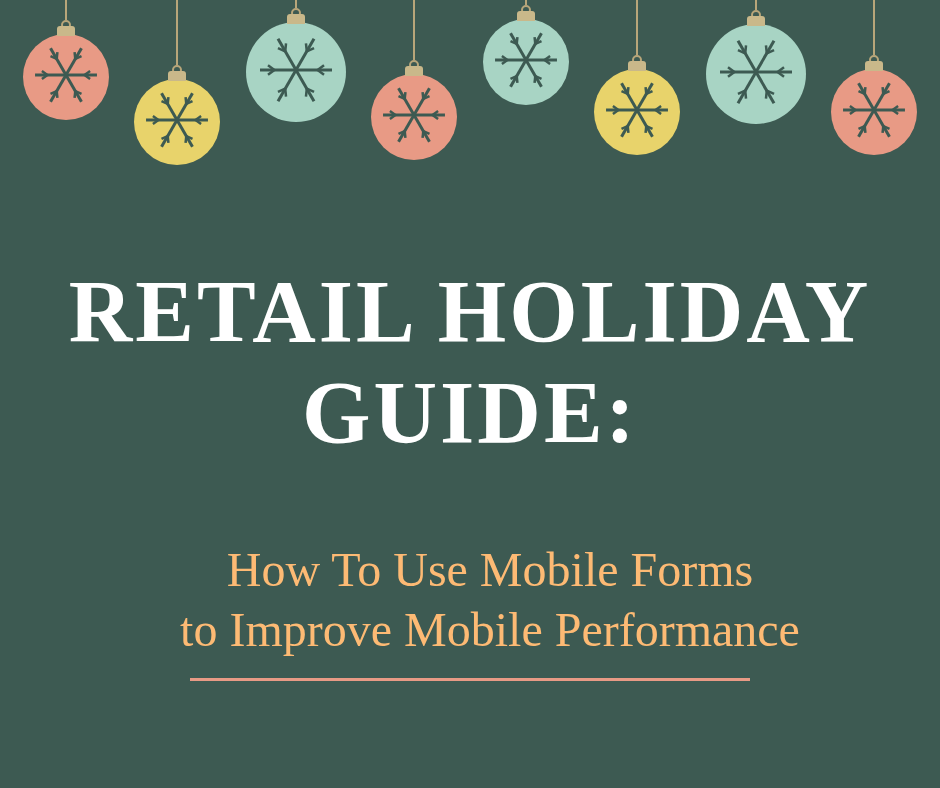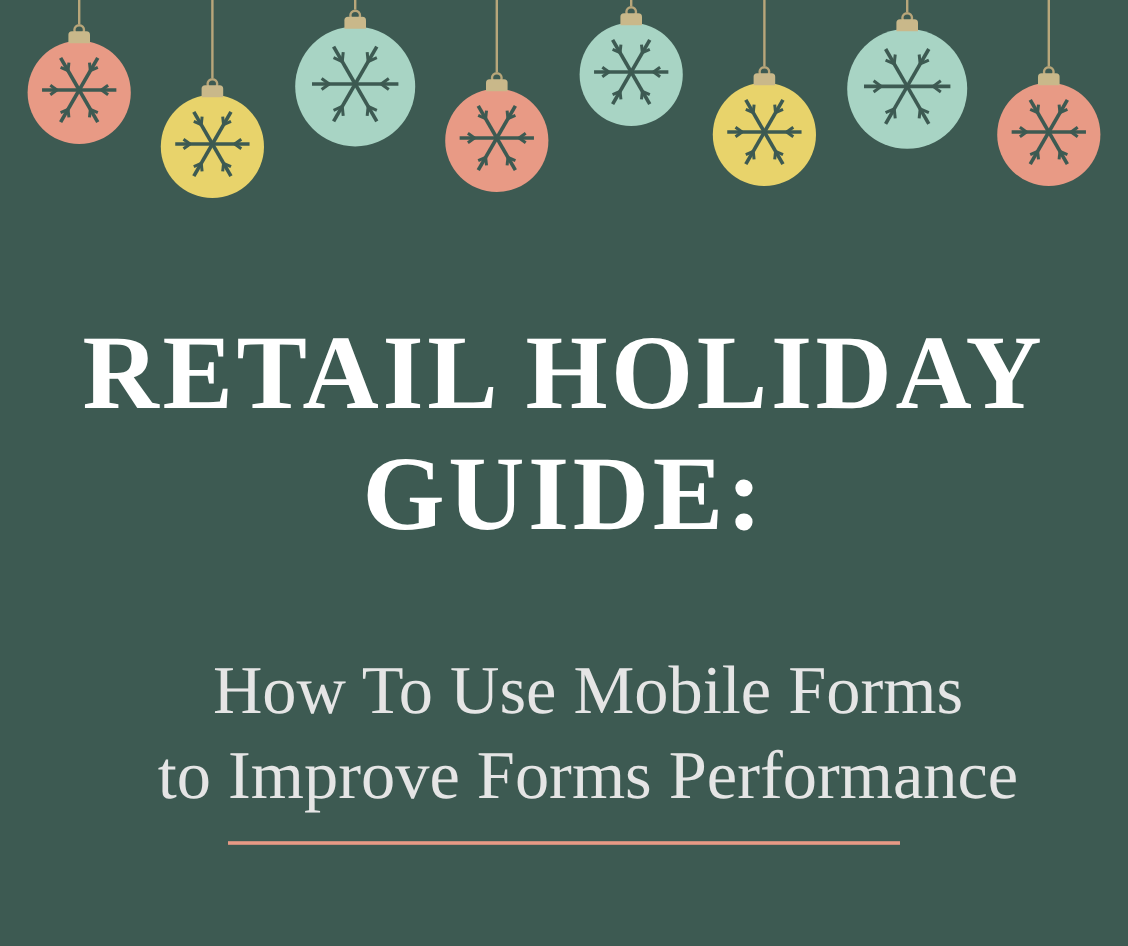--- a/index.html
+++ b/index.html
@@ -69,22 +69,22 @@
     margin-top: 36px;
   }
   .subtitle-block {
     position: absolute;
     top: 540px;
     left: 0;
     width: 100%;
     text-align: center;
   }
   .subtitle {
-    color: #e5e5e5;
-    font-size: 57px;
+    color: #fdba74;
+    font-size: 48px;
     line-height: 1.25;
     font-weight: normal;
     padding-left: 40px;
   }
   .underline {
     width: 560px;
     height: 3px;
     background: #e89a85;
     margin: 18px auto 0 auto;
   }
@@ -308,15 +308,15 @@
             <line x1="52.288" y1="26.912712099300272" x2="51.57603573099136" y2="20.138824565567887" stroke="#3d5a52" stroke-width="2.5"></line>
           </svg></span>
       </div>
     </div>
   </div>
 
 <div class="title">RETAIL HOLIDAY GUIDE:</div>
 
 <div class="subtitle-block">
   <div class="subtitle">How To Use Mobile Forms</div>
-  <div class="subtitle">to Improve Forms Performance</div>
+  <div class="subtitle">to Improve Mobile Performance</div>
   <div class="underline"></div>
 </div>
 
 </body></html>

